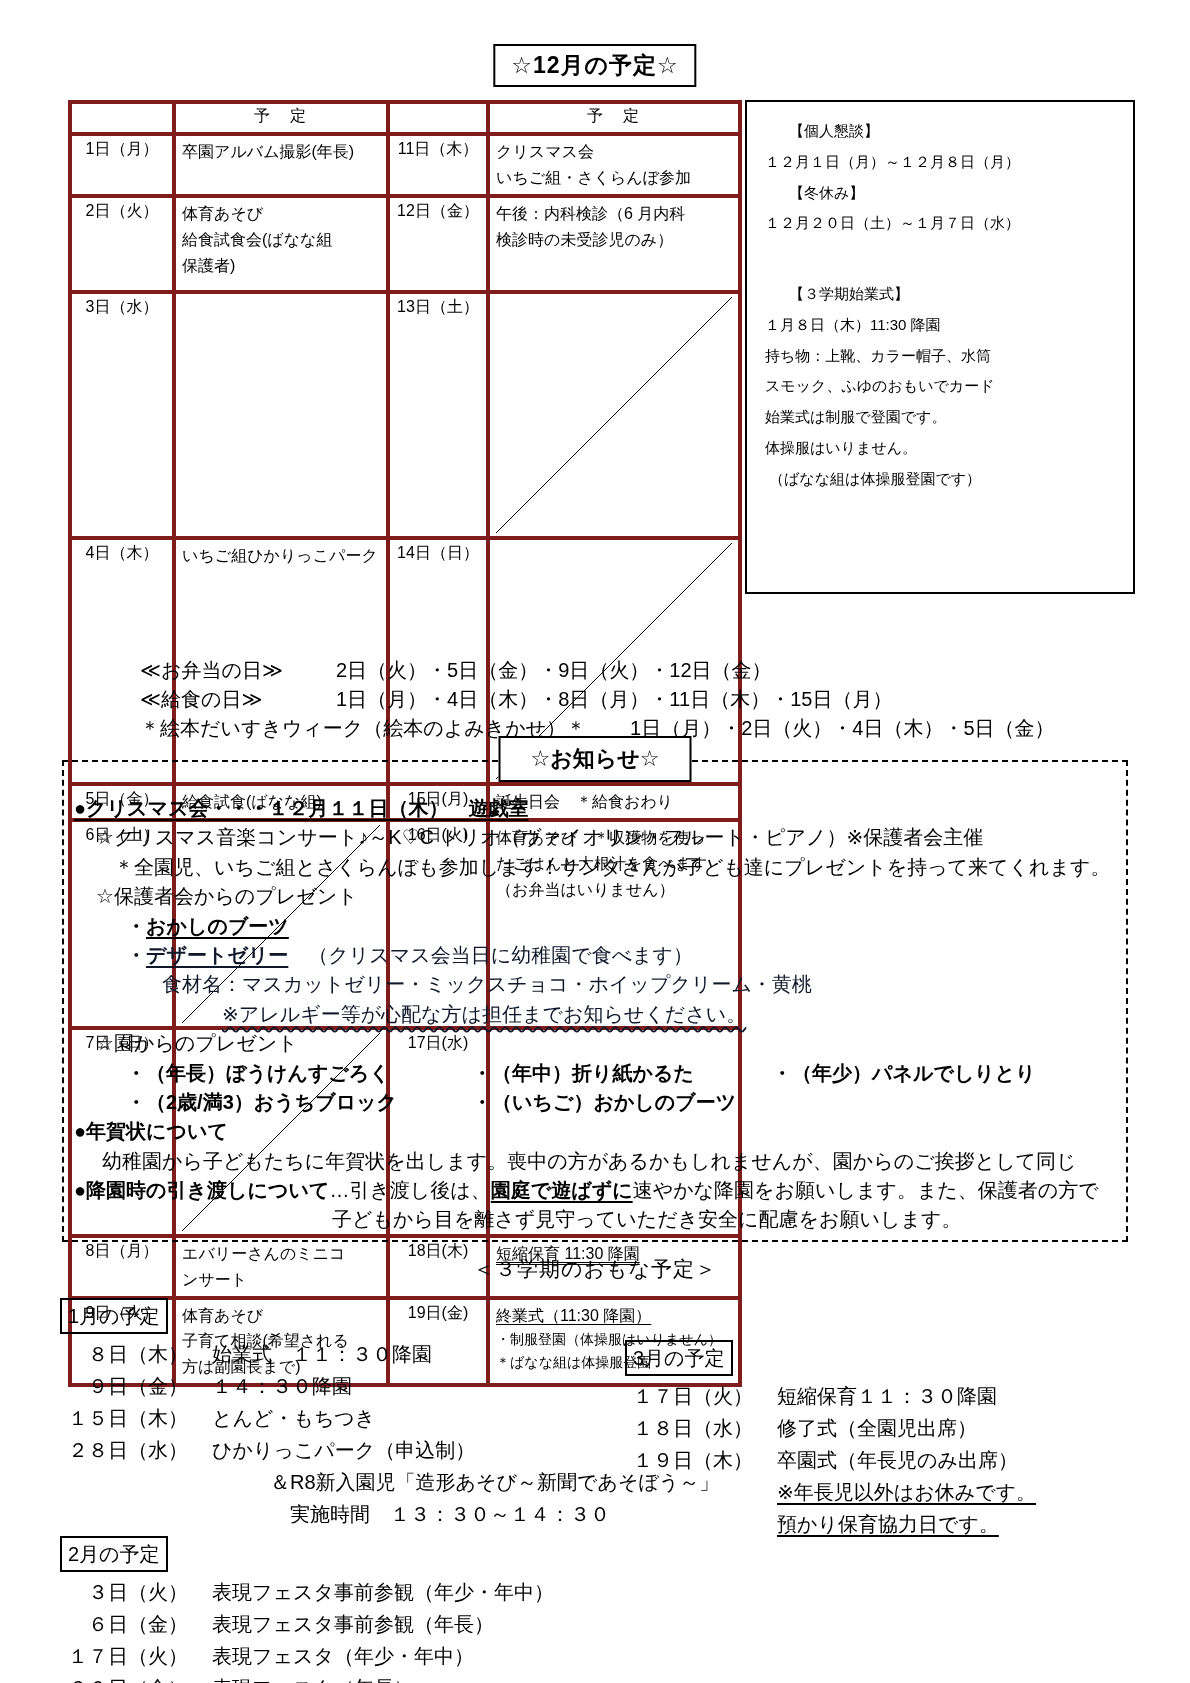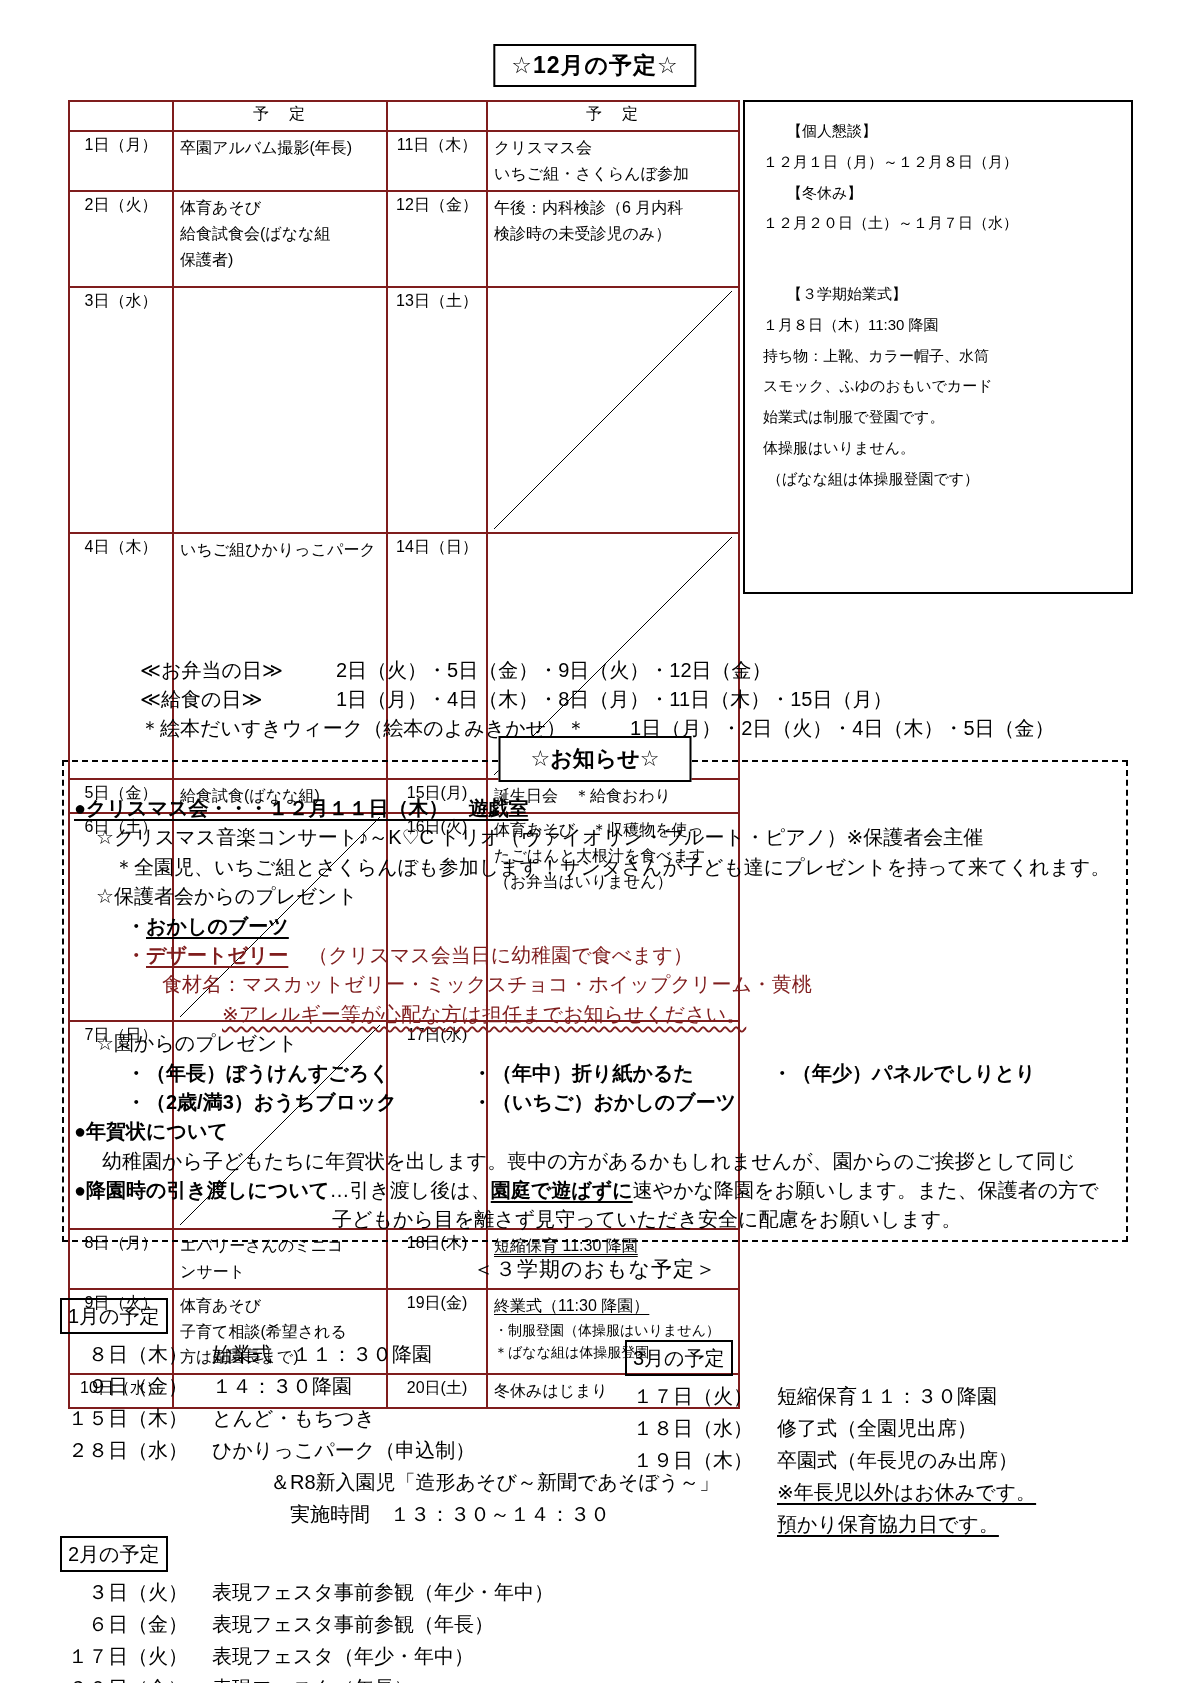--- a/index.html
+++ b/index.html
@@ -6,21 +6,21 @@
   .page{position:relative;width:1190px;height:1683px;background:#fff;overflow:hidden;
         font-family:"Liberation Sans","DejaVu Sans",sans-serif;color:#000;}
 
   
   .title-box{position:absolute;top:44px;left:50%;transform:translateX(-50%);
              border:2px solid #000;padding:4px 16px;font-size:23px;font-weight:bold;letter-spacing:1px;}
 
   
   .main{position:absolute;top:100px;left:68px;display:flex;align-items:flex-start;}
   table.sched{border-collapse:collapse;table-layout:fixed;width:670px;}
-  table.sched td{border:2px solid #7f1d1d;vertical-align:top;font-size:16px;padding:3px 6px;overflow:hidden;}
+  table.sched td{border:4px solid #7f1d1d;vertical-align:top;font-size:16px;padding:3px 6px;overflow:hidden;}
   td.date{text-align:center;padding-top:6px;white-space:nowrap;}
   td.ev{line-height:1.62;white-space:pre-line;}
   tr.hr td{text-align:center;padding:2px;font-size:16px;letter-spacing:2px;height:24px;}
   td.diag{padding:0;position:relative;}
   td.diag svg{display:block;width:100%;height:100%;}
   .dunder{text-decoration:underline double;text-underline-offset:3px;}
   .sunder{text-decoration:underline;text-underline-offset:3px;}
   .small-line{font-size:14px;line-height:1.6;white-space:pre-line;display:block;}
 
   .panel{margin-left:3px;width:350px;border:2px solid #000;height:462px;
@@ -39,21 +39,21 @@
           border:2px dashed #000;padding:32px 12px 0 10px;font-size:20px;line-height:1.47;}
   .notice-title{position:absolute;top:-26px;left:50%;transform:translateX(-50%);
           background:#fff;border:2px solid #000;padding:5px 30px;font-size:22px;font-weight:bold;white-space:nowrap;}
   .n-bold{font-weight:bold;}
   .n-h{font-weight:bold;text-decoration:underline;text-underline-offset:4px;}
   .i1{padding-left:22px;}
   .i2{padding-left:40px;}
   .i3{padding-left:52px;}
   .i4{padding-left:88px;}
   .i5{padding-left:148px;}
-  .red{color:#7f1d1d;}
+  .red{color:#0f172a;}
   .u{text-decoration:underline;text-underline-offset:4px;}
   .wavy{text-decoration:underline wavy;text-underline-offset:5px;}
   .gift-row{padding-left:52px;font-weight:bold;display:flex;}
   .gift-c1{width:346px;}
   .gift-c2{width:300px;}
   .nenga-body{padding-left:28px;}
   .pickup2{padding-left:258px;}
 
   
   .term3{position:absolute;top:1252px;left:0;width:1190px;font-size:20px;line-height:1.6;}
@@ -167,26 +167,20 @@
       </tr>
       <tr style="height:70px">
         <td class="date">9日（火）</td>
         <td class="ev">体育あそび
 子育て相談(希望される
 方は副園長まで)</td>
         <td class="date">19日(金)</td>
         <td class="ev"><span class="sunder">終業式（11:30 降園）</span><span class="small-line">・制服登園（体操服はいりません）
 ＊ばなな組は体操服登園</span></td>
       </tr>
-      <tr style="height:28px">
-        <td class="date">10日（水）</td>
-        <td class="ev"></td>
-        <td class="date">20日(土)</td>
-        <td class="ev">冬休みはじまり</td>
-      </tr>
     </tbody>
       </table>
 
     <div class="panel">
       <div class="hd">【個人懇談】</div>
       <div>１２月１日（月）～１２月８日（月）</div>
       <div class="hd">【冬休み】</div>
       <div>１２月２０日（土）～１月７日（水）</div>
       <div class="gap"></div>
       <div class="hd">【３学期始業式】</div>

